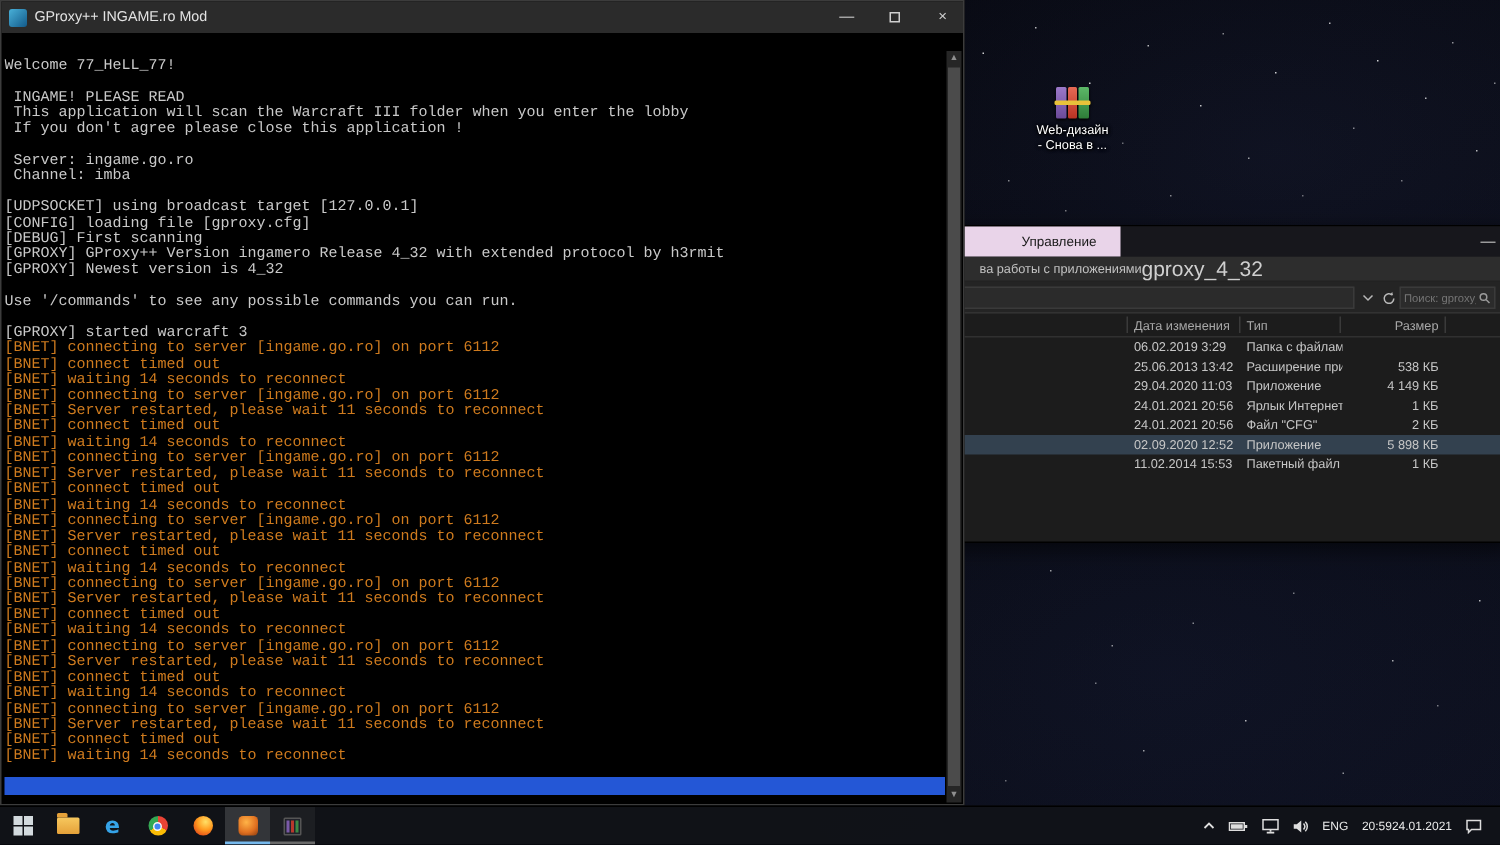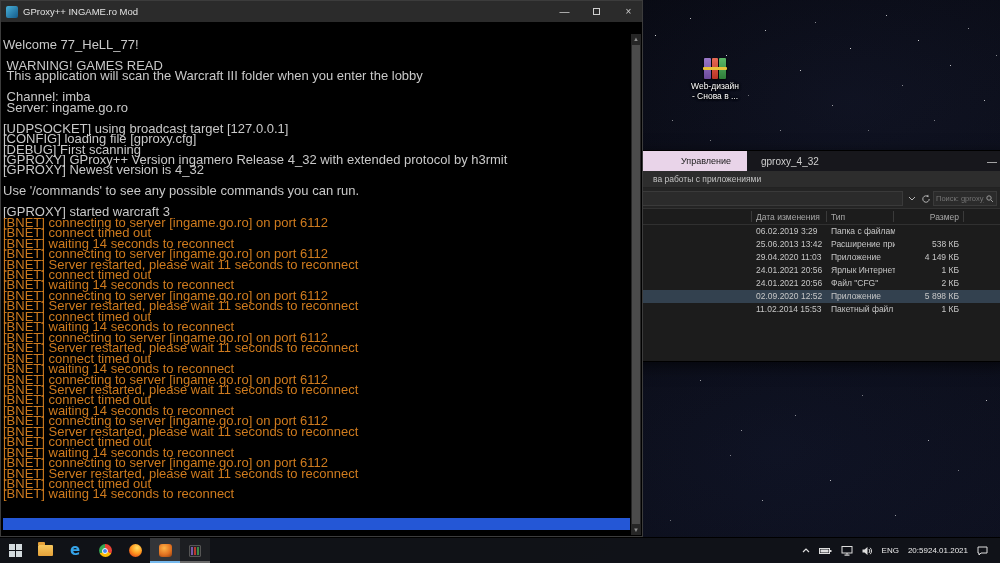--- a/index.html
+++ b/index.html
@@ -36,21 +36,21 @@
   .rar-icon .strap{position:absolute;left:-1px;right:-1px;top:9px;height:3px;background:#e8c23a;border-radius:1px}
   .icon-label{margin-top:3px;color:#fff;font-size:8.5px;line-height:9.5px;
     text-shadow:0 1px 2px #000,1px 0 2px #000,0 0 3px #000}
 
   
   .explorer{position:absolute;left:430px;top:150px;width:578px;height:212px;background:#1c1c1c;
     border:1px solid #000;z-index:2;font-size:8.5px;color:#cfcfcf;box-shadow:0 4px 14px rgba(0,0,0,.6)}
   .ex-title{height:20px;background:#17171c;position:relative}
   .ex-tab-pink{position:absolute;left:150px;top:0;width:166px;height:20px;background:#e9d4e9;color:#1b1b1b;
     font-size:9px;display:flex;align-items:center;justify-content:flex-end;padding-right:16px;cursor:pointer}
-  .ex-title-text{position:absolute;left:330px;top:5px;color:#cfcfcf;font-size:10px}
+  .ex-title-text{position:absolute;left:330px;top:20px;color:#cfcfcf;font-size:14px}
   .ex-min{position:absolute;left:544px;top:0;width:34px;height:20px;color:#ccc;font-size:10px;
     display:flex;align-items:center;justify-content:center;cursor:pointer}
   .ex-ribbon{height:17px;background:#2d2d2d;display:flex;align-items:center;border-bottom:1px solid #222}
   .ex-ribbon span{margin-left:222px;font-size:8.5px;color:#c2c2c2}
   .ex-toolbar{height:21px;background:#242424;position:relative;border-bottom:1px solid #323232}
   .ex-address{position:absolute;left:100px;top:3px;width:372px;height:15px;background:#2b2b2b;border:1px solid #3a3a3a}
   .ex-chevron{position:absolute;left:475px;top:4px;width:12px;height:13px;display:flex;align-items:center;justify-content:center;cursor:pointer}
   .ex-refresh{position:absolute;left:488px;top:4px;width:13px;height:13px;display:flex;align-items:center;justify-content:center;cursor:pointer}
   .ex-search{position:absolute;left:502px;top:3px;width:64px;height:15px;background:#2b2b2b;border:1px solid #3a3a3a;display:flex;align-items:center}
   .ex-search input{flex:1;min-width:0;background:transparent;border:none;outline:none;color:#9a9a9a;
@@ -71,21 +71,21 @@
   .console{position:absolute;left:0;top:0;width:643px;height:537px;background:#000;border:1px solid #3c3c3c;z-index:5}
   .c-titlebar{height:21px;background:#2b2b2b;display:flex;align-items:center;padding-left:5px;gap:5px}
   .c-appicon{width:12px;height:12px;border-radius:2px;background:linear-gradient(135deg,#49b0d8,#135a8a);flex:none}
   .c-title{font-size:9.5px;color:#e3e3e3;flex:1;white-space:nowrap;overflow:hidden}
   .c-btn{width:27px;height:21px;display:flex;align-items:center;justify-content:center;color:#cfcfcf;font-size:10px;cursor:pointer}
   .c-max .sq{display:block;width:7px;height:7px;border:1px solid #cfcfcf}
   .c-menubar{height:12px;background:#0aa5a5;display:flex;gap:10px;align-items:center;padding-left:3px;
     font-family:"DejaVu Sans Mono","Liberation Mono",monospace;font-size:9px;font-weight:bold;color:#052a2a}
   .c-menubar span{cursor:pointer;white-space:nowrap}
   .c-output{position:absolute;top:33px;left:2px;right:12px;bottom:24px;overflow:hidden;
-    font-family:Liberation Sans, sans-serif;font-size:13px;line-height:10.45px;padding-top:6px}
+    font-family:Liberation Mono, monospace;font-size:10px;line-height:10.45px;padding-top:6px}
   .cline{white-space:pre}
   .cline.white{color:#c9c9c9}
   .cline.orange{color:#cf7b1e}
   .c-input{position:absolute;left:2px;right:12px;bottom:6px;height:12px;background:#2457d6;cursor:text}
   .c-scroll{position:absolute;right:1px;top:33px;bottom:1px;width:10px;background:#262626}
   .c-scroll .arrow{position:absolute;left:0;width:10px;height:10px;color:#8f8f8f;font-size:6px;text-align:center;line-height:10px;cursor:pointer}
   .c-scroll .up{top:0}.c-scroll .down{bottom:0}
   .c-scroll .thumb{position:absolute;left:1px;right:1px;top:11px;bottom:11px;background:#4b4b4b;cursor:grab}
 
   
@@ -220,25 +220,26 @@
     <span class="c-title">GProxy++ INGAME.ro Mod</span>
     <span class="c-btn">—</span>
     <span class="c-btn c-max">
         <i class="sq"></i>
       </span>
     <span class="c-btn">×</span>
   </div>
   <div class="c-output">
       <div class="cline white">Welcome 77_HeLL_77!</div>
       <div class="cline white">&nbsp;</div>
-      <div class="cline white"> WARNING! GAMES READ</div>
+      <div class="cline white"> INGAME! PLEASE READ</div>
       <div class="cline white"> This application will scan the Warcraft III folder when you enter the lobby</div>
-      <div class="cline white">&nbsp;</div>
+      <div class="cline white"> If you don't agree please close this application !</div>
+      <div class="cline white">&nbsp;</div>
+      <div class="cline white"> Server: ingame.go.ro</div>
       <div class="cline white"> Channel: imba</div>
-      <div class="cline white"> Server: ingame.go.ro</div>
       <div class="cline white">&nbsp;</div>
       <div class="cline white">[UDPSOCKET] using broadcast target [127.0.0.1]</div>
       <div class="cline white">[CONFIG] loading file [gproxy.cfg]</div>
       <div class="cline white">[DEBUG] First scanning</div>
       <div class="cline white">[GPROXY] GProxy++ Version ingamero Release 4_32 with extended protocol by h3rmit</div>
       <div class="cline white">[GPROXY] Newest version is 4_32</div>
       <div class="cline white">&nbsp;</div>
       <div class="cline white">Use '/commands' to see any possible commands you can run.</div>
       <div class="cline white">&nbsp;</div>
       <div class="cline white">[GPROXY] started warcraft 3</div>

